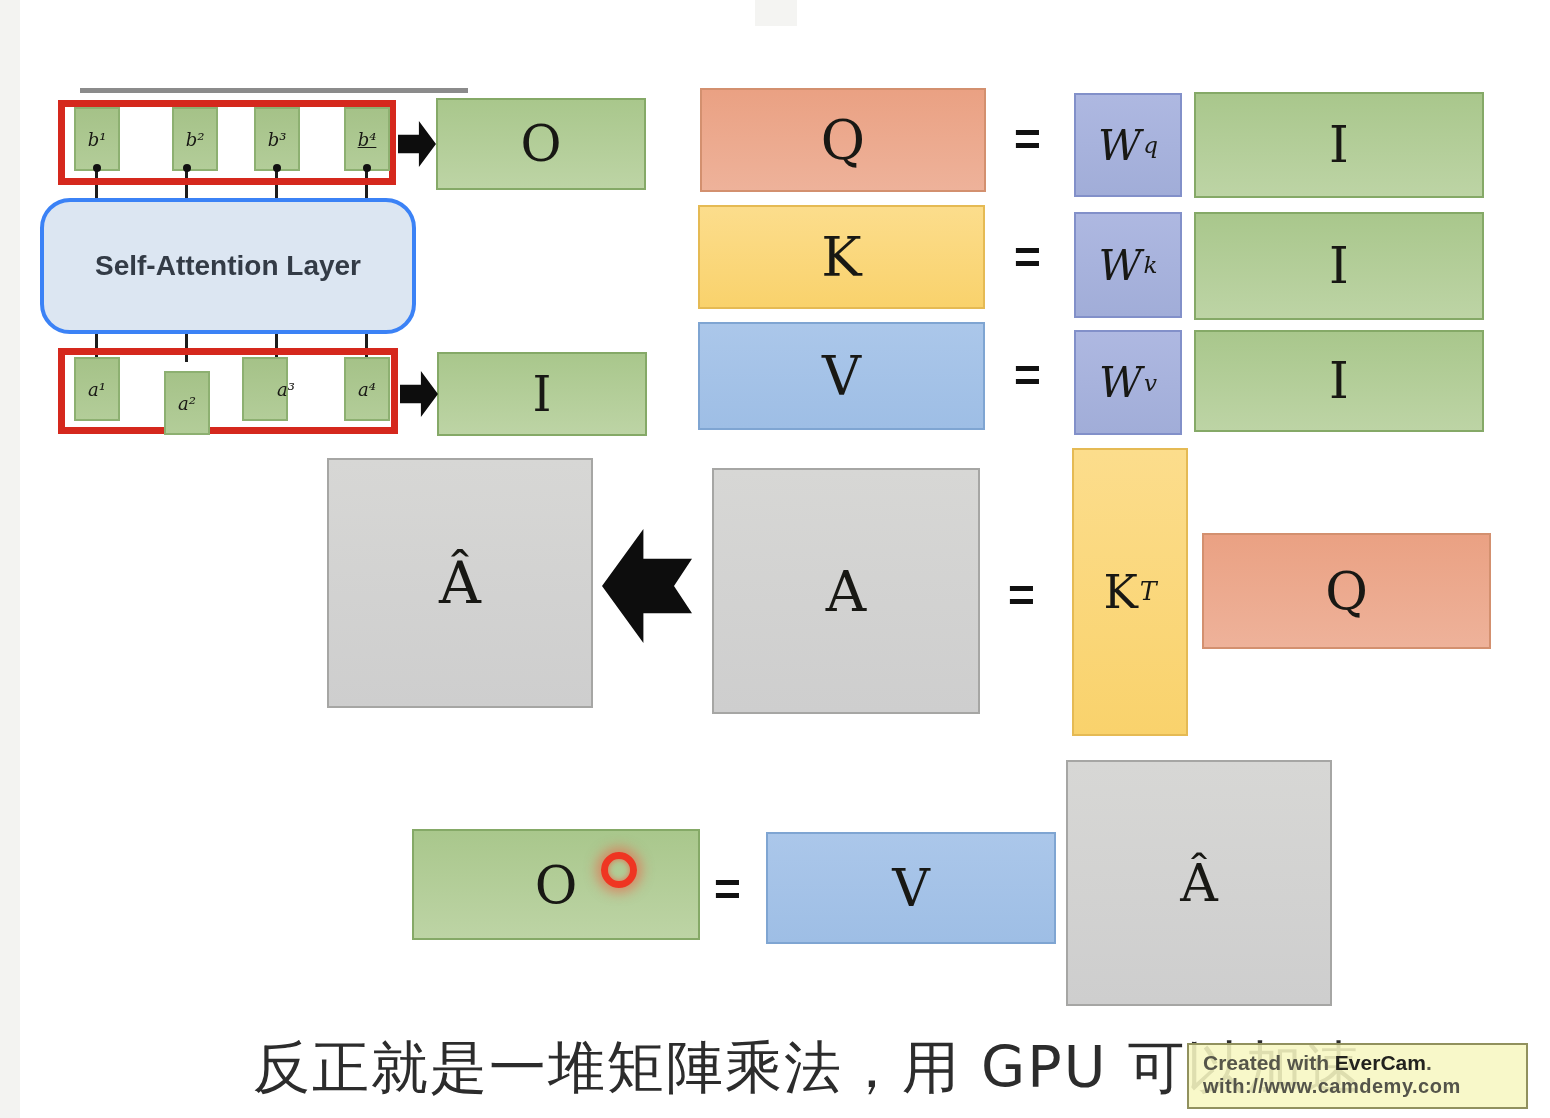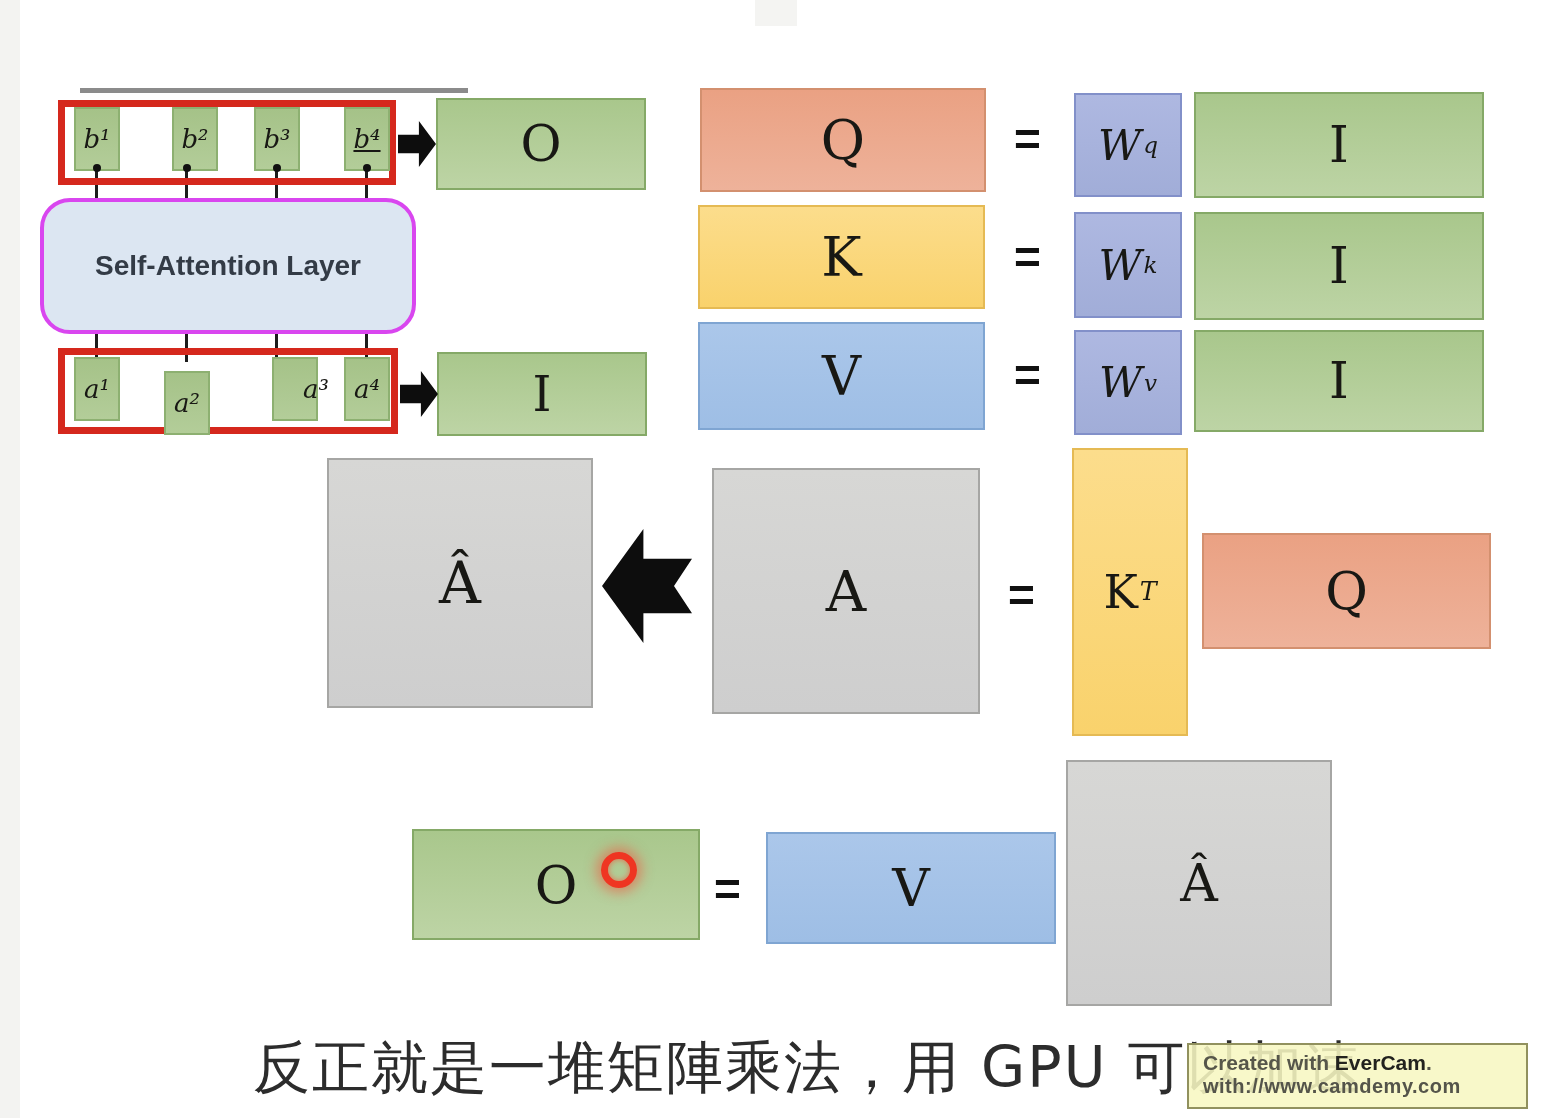--- a/index.html
+++ b/index.html
@@ -22,27 +22,27 @@
   .gray  {background:linear-gradient(180deg,#d7d7d5 0%,#cecece 100%); border:2px solid #a6a6a4;}
 
   .title{
     position:absolute; left:82px; top:12px;
     font-size:55px; font-weight:bold; font-style:italic;
     letter-spacing:-1px; color:#141414;
   }
   .title-underline{position:absolute; left:80px; top:88px; width:388px; height:5px; background:#8b8b8b;}
 
   .red-frame{position:absolute; box-sizing:border-box; border:7px solid #d5281d; background:transparent; z-index:3;}
-  .vec{width:46px; height:64px; font-size:26px; font-style:italic; z-index:4;}
+  .vec{width:46px; height:64px; font-size:18px; font-style:italic; z-index:4;}
   .vline{position:absolute; width:3px; background:#1c1c1c; z-index:1;}
   .dot{position:absolute; width:8px; height:8px; border-radius:50%; background:#101010; z-index:5;}
 
   .layer-box{
     position:absolute; left:40px; top:198px; width:376px; height:136px;
-    background:#dce6f2; border:4px solid #d946ef; border-radius:30px;
+    background:#dce6f2; border:4px solid #3b82f6; border-radius:30px;
     display:flex; align-items:center; justify-content:center;
     font-size:28px; font-weight:bold; color:#333b46; z-index:2;
     box-sizing:border-box;
   }
 
   .arrow{position:absolute; background:#0d0d0d; z-index:4;}
   .arrow-right{clip-path:polygon(0 32%,55% 32%,55% 6%,100% 50%,55% 94%,55% 68%,0 68%);}
   .arrow-left{clip-path:polygon(0 50%,46% 4%,46% 28%,100% 28%,80% 50%,100% 72%,46% 72%,46% 96%);}
 
   .eq{
@@ -110,21 +110,21 @@
   <div class="dot" style="left:363px; top:164px;"></div>
 
   <div class="arrow arrow-right" style="left:398px; top:118px; width:38px; height:52px;"></div>
   <div class="box green" style="left:436px; top:98px; width:210px; height:92px; font-size:50px;">O</div>
 
   <div class="layer-box">Self-Attention Layer</div>
 
   <div class="red-frame" style="left:58px; top:348px; width:340px; height:86px;"></div>
   <div class="box vec greensm" style="left:74px;  top:357px;">a¹</div>
   <div class="box vec greensm" style="left:164px; top:357px;margin-top:14px;">a²</div>
-  <div class="box vec greensm" style="left:272px; top:357px;padding-left:42px;">a³</div>
+  <div class="box vec greensm" style="left:242px; top:357px;padding-left:42px;">a³</div>
   <div class="box vec greensm" style="left:344px; top:357px;">a⁴</div>
 
   <div class="arrow arrow-right" style="left:400px; top:368px; width:38px; height:52px;"></div>
   <div class="box green" style="left:437px; top:352px; width:210px; height:84px; font-size:48px;">I</div>
 
   <div class="box orange" style="left:700px; top:88px; width:286px; height:104px; font-size:54px;">Q</div>
   <div class="eq" style="left:1014px; top:112px;">=</div>
   <div class="box purple" style="left:1074px; top:93px; width:108px; height:104px; font-size:42px;">
     <span class="wbase">W</span>
       <span class="msup">q</span>

